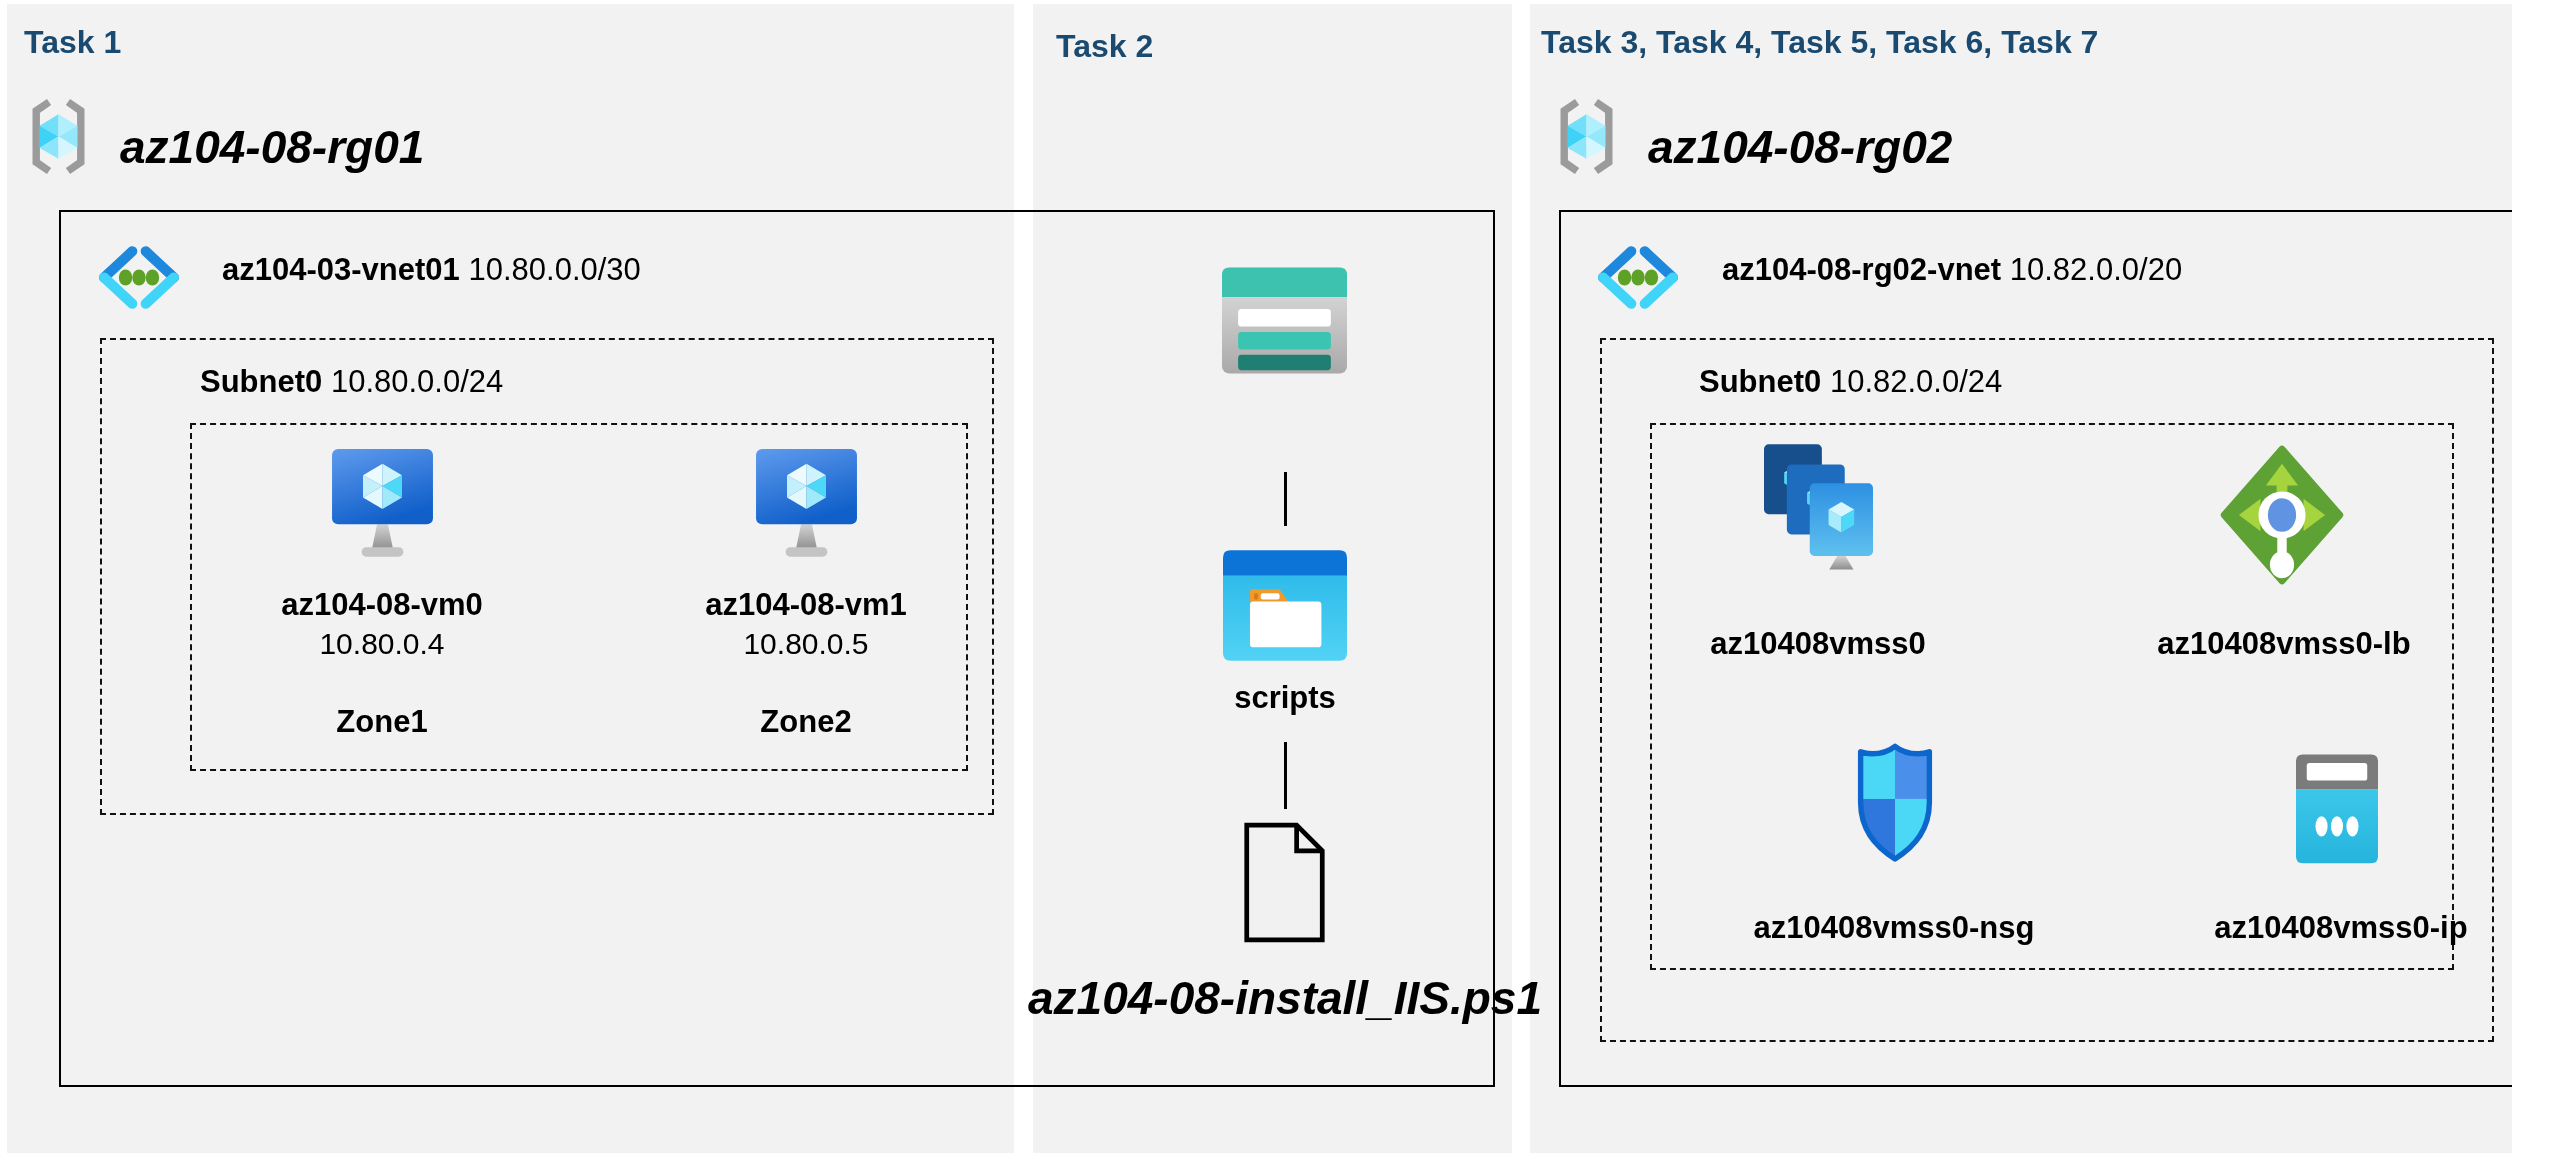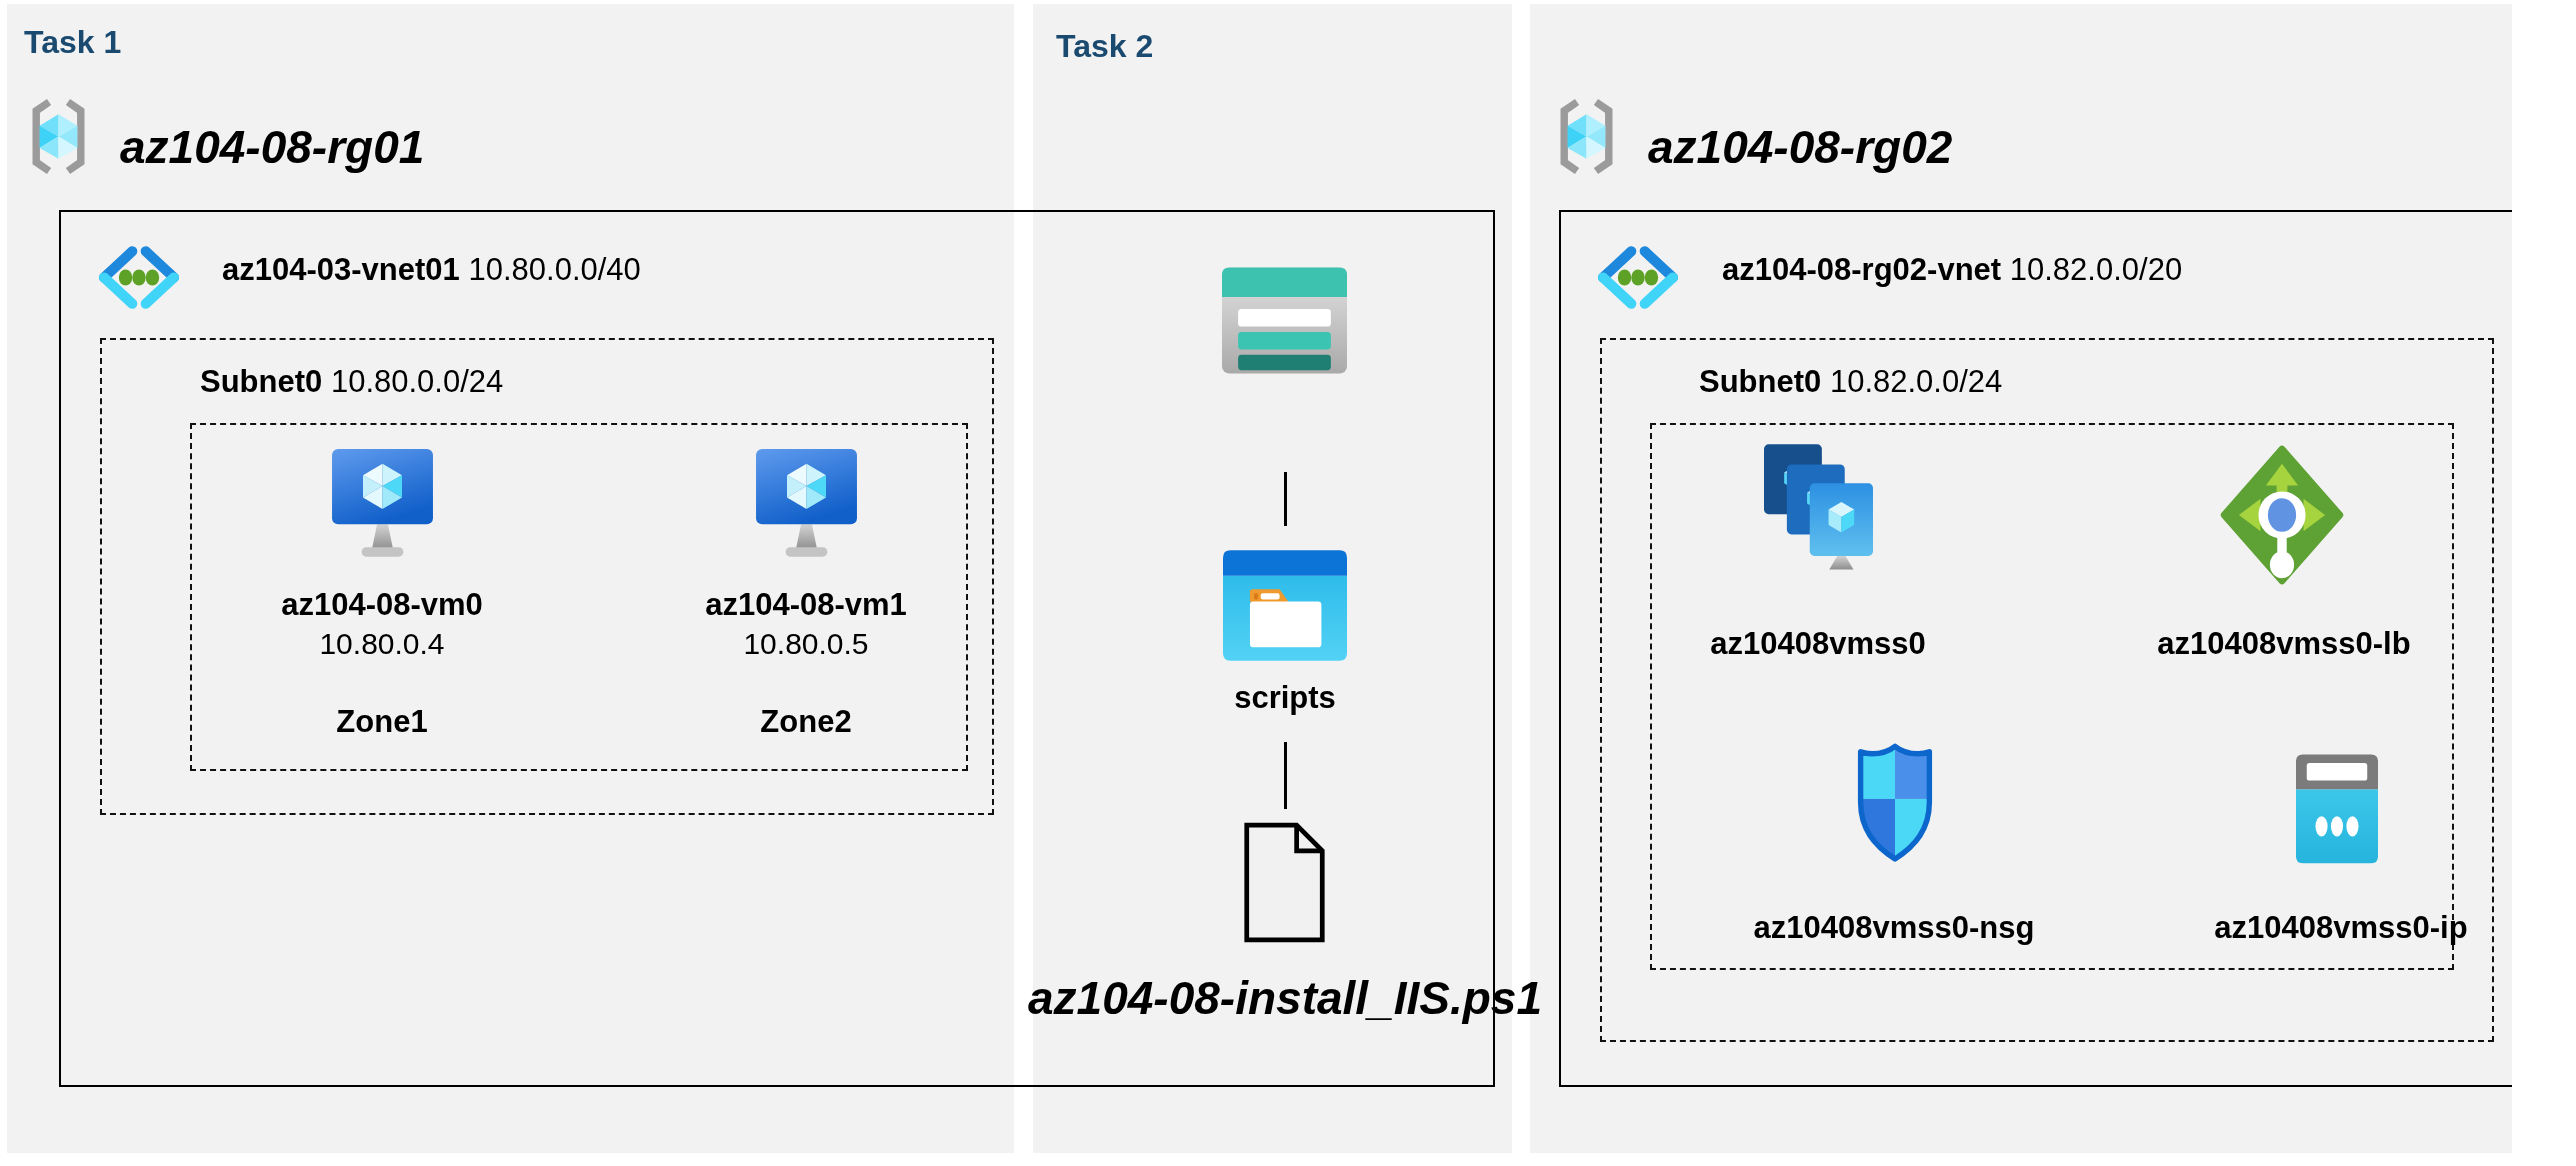--- a/index.html
+++ b/index.html
@@ -21,20 +21,21 @@
 <body>
 
 <div id="canvas">
 
   <div class="panel" style="left:6.7px;width:1007px;"></div>
   <div class="panel" style="left:1033px;width:479px;"></div>
   <div class="panel" style="left:1530px;width:1040px;"></div>
 
   <div class="task-title" style="left:24px;top:24px;">Task 1</div>
   <div class="task-title" style="left:1056px;top:28px;">Task 2</div>
+  <div class="task-title" style="left:1541px;top:24px;">Task 3, Task 4, Task 5, Task 6, Task 7</div>
 
   <svg class="icon" style="left:24px;top:98px;" width="69" height="77" viewBox="0 0 102 114">
     <path d="M37,6 L18,19 L18,95 L37,108" fill="none" stroke="#9b9b9b" stroke-width="11"></path>
     <path d="M65,6 L84,19 L84,95 L65,108" fill="none" stroke="#9b9b9b" stroke-width="11"></path>
     <polygon points="51,24 23,41 51,57" fill="#6fdffa"></polygon>
     <polygon points="51,24 79,41 51,57" fill="#b0effe"></polygon>
     <polygon points="23,41 23,74 51,57" fill="#3ed2f7"></polygon>
     <polygon points="79,41 79,74 51,57" fill="#93e8fc"></polygon>
     <polygon points="23,74 51,90 51,57" fill="#8ce6fb"></polygon>
     <polygon points="79,74 51,90 51,57" fill="#d4f6fe"></polygon>
@@ -60,21 +61,21 @@
     <line x1="54" y1="12" x2="12" y2="51" stroke="#1e88dd" stroke-width="15" stroke-linecap="round"></line>
     <line x1="12" y1="51" x2="54" y2="90" stroke="#40d4f8" stroke-width="15" stroke-linecap="round"></line>
     <line x1="74" y1="12" x2="116" y2="51" stroke="#1e88dd" stroke-width="15" stroke-linecap="round"></line>
     <line x1="116" y1="51" x2="74" y2="90" stroke="#40d4f8" stroke-width="15" stroke-linecap="round"></line>
     <ellipse cx="44" cy="51" rx="10" ry="12" fill="#5da226"></ellipse>
     <ellipse cx="64" cy="51" rx="10" ry="12" fill="#5da226"></ellipse>
     <ellipse cx="84" cy="51" rx="10" ry="12" fill="#5da226"></ellipse>
   </svg>
   <div class="row-label" style="left:222px;top:252px;">
     <span class="b">az104-03-vnet01</span> 
-    <span>10.80.0.0/40</span>
+    <span>10.80.0.0/30</span>
   </div>
 
   <div class="dashed-box" style="left:100px;top:338px;width:890px;height:473px;"></div>
   <div class="row-label" style="left:200px;top:364px;">
     <span class="b">Subnet0</span> 
     <span>10.80.0.0/24</span>
   </div>
 
   <div class="dashed-box" style="left:190px;top:423px;width:774px;height:344px;"></div>
 

